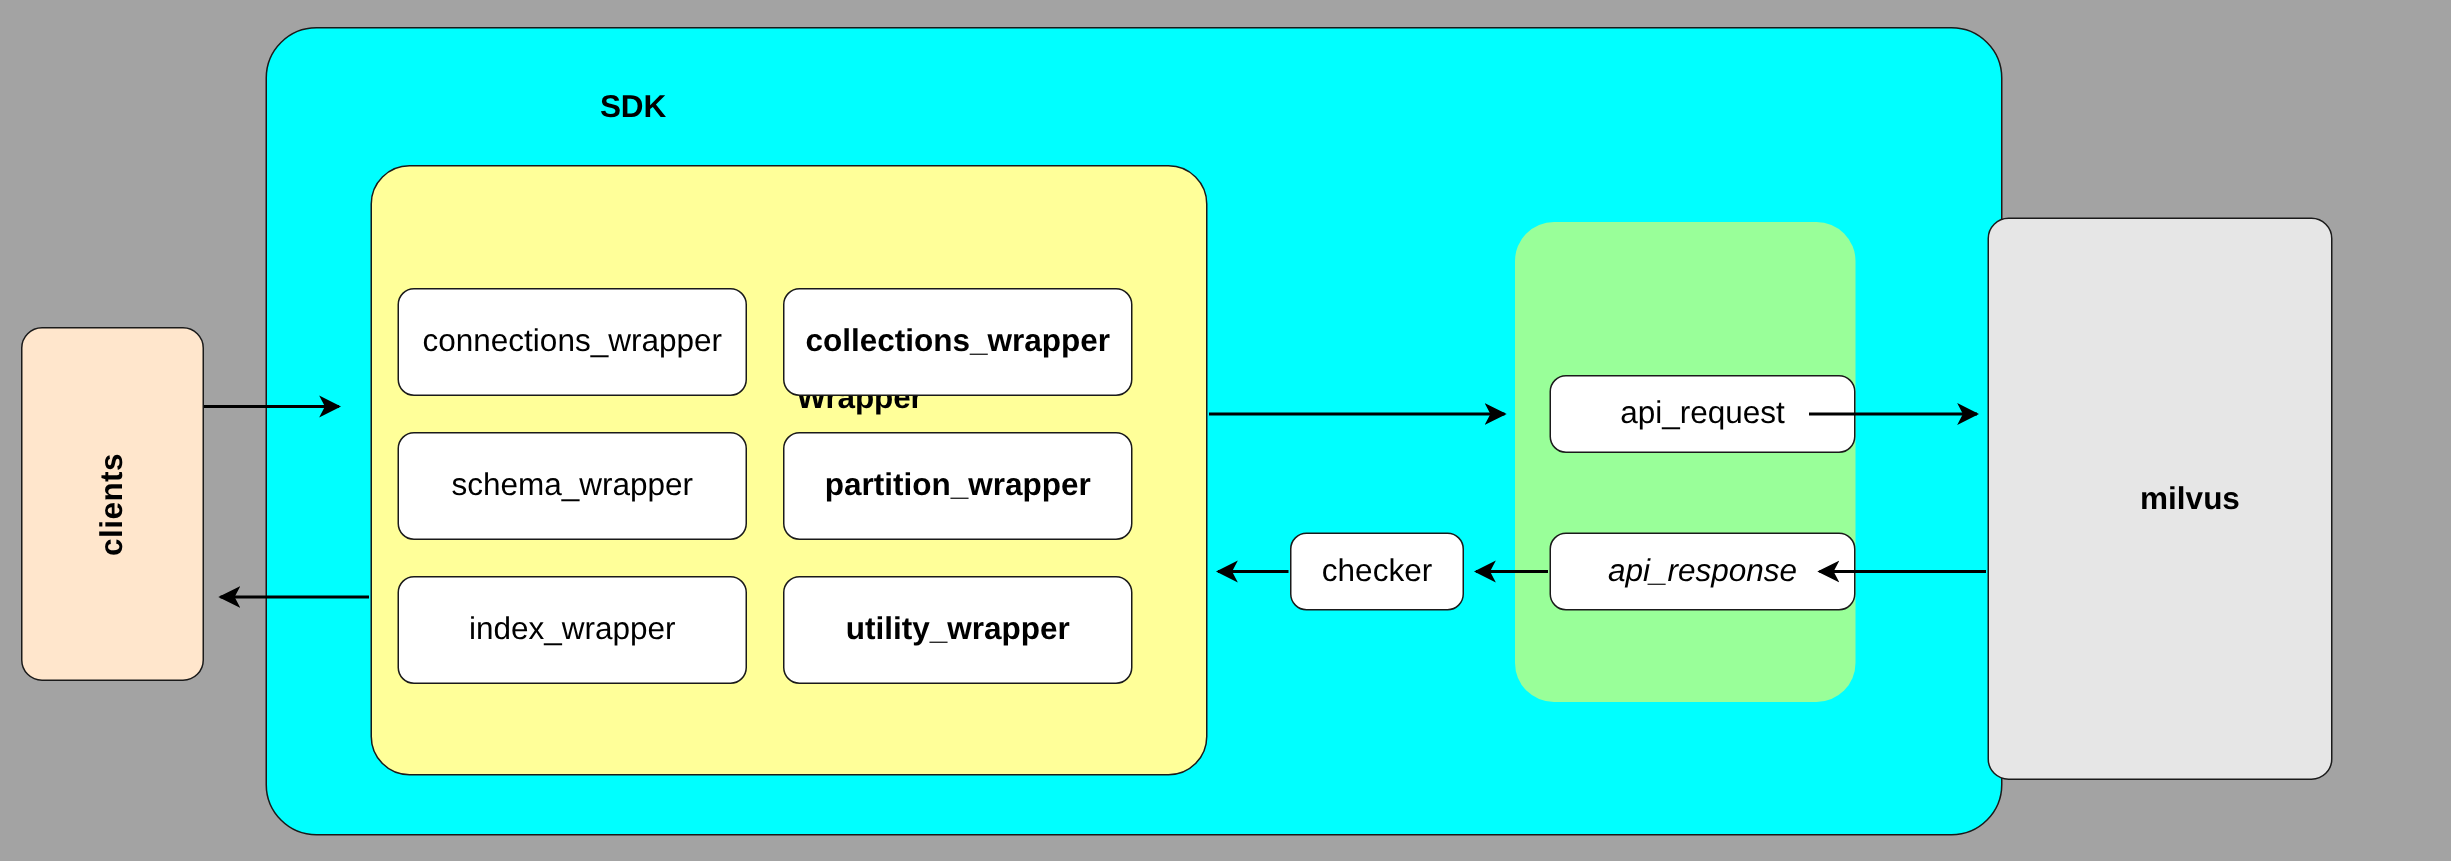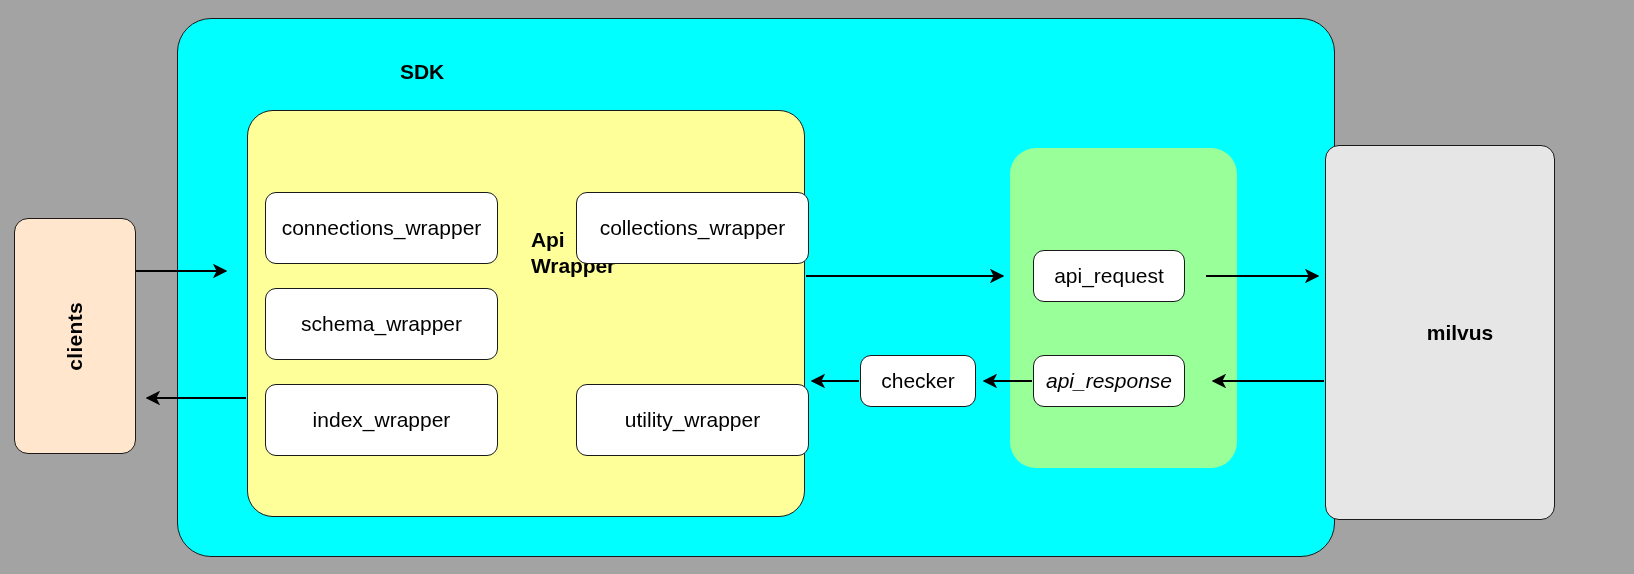--- a/index.html
+++ b/index.html
@@ -76,41 +76,41 @@
   #api-wrapper-label { left: 283px; top: 116px; }
   
   .wrap-box {
     background: #ffffff;
     border-radius: 11px;
     font-size: 21px;
     width: 233px;
     height: 72px;
   }
   .wcol-a { left: 265px; text-align: center; }
-  .wcol-b { left: 576px; }
+  .wcol-b { left: 522px; font-weight: bold; }
   .wrow-1 { top: 192px; }
   .wrow-2 { top: 288px; }
   .wrow-3 { top: 384px; }
   
   #api-gateway {
     left: 1010px;
     top: 148px;
     width: 227px;
     height: 320px;
     background: #99ff99;
     border-radius: 26px;
     border: none;
     display: block;
   }
   .gw-box {
     background: #ffffff;
     border-radius: 11px;
     font-size: 21px;
     left: 1033px;
-    width: 152px;
+    width: 204px;
     height: 52px;
   }
   #api-request { top: 250px; }
   #api-response { top: 355px; font-style: italic; }
   
   #checker {
     left: 860px;
     top: 355px;
     width: 116px;
     height: 52px;
@@ -151,20 +151,21 @@
   </div>
 
   <div class="node" id="api-wrapper">
     <div class="container-label" id="api-wrapper-label">Api
 Wrapper</div>
   </div>
 
   <div class="node wrap-box wcol-a wrow-1">connections_wrapper</div>
   <div class="node wrap-box wcol-b wrow-1">collections_wrapper</div>
   <div class="node wrap-box wcol-a wrow-2">schema_wrapper</div>
+  <div class="node wrap-box wcol-b wrow-2">partition_wrapper</div>
   <div class="node wrap-box wcol-a wrow-3">index_wrapper</div>
   <div class="node wrap-box wcol-b wrow-3">utility_wrapper</div>
 
   <div class="node" id="api-gateway">
     
   </div>
 
   <div class="node gw-box" id="api-request">api_request</div>
   <div class="node gw-box" id="api-response">api_response</div>
 

